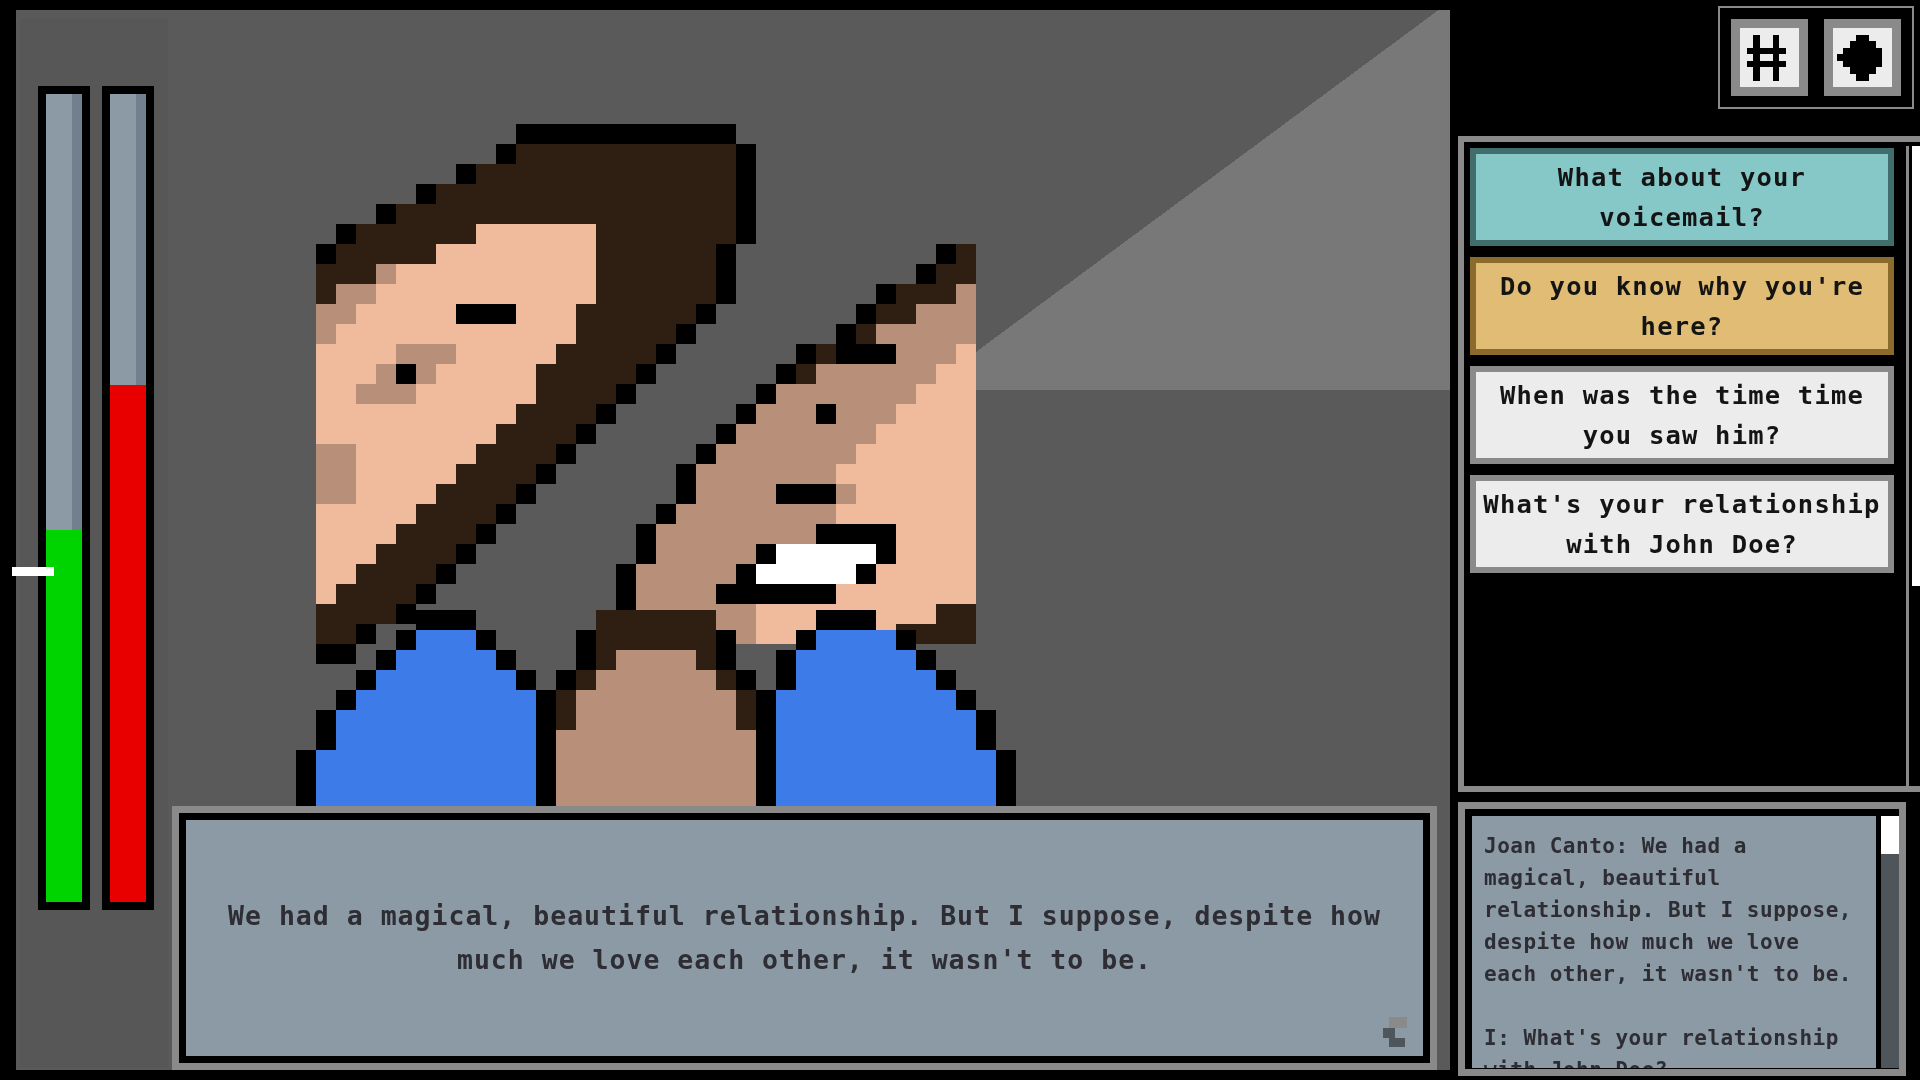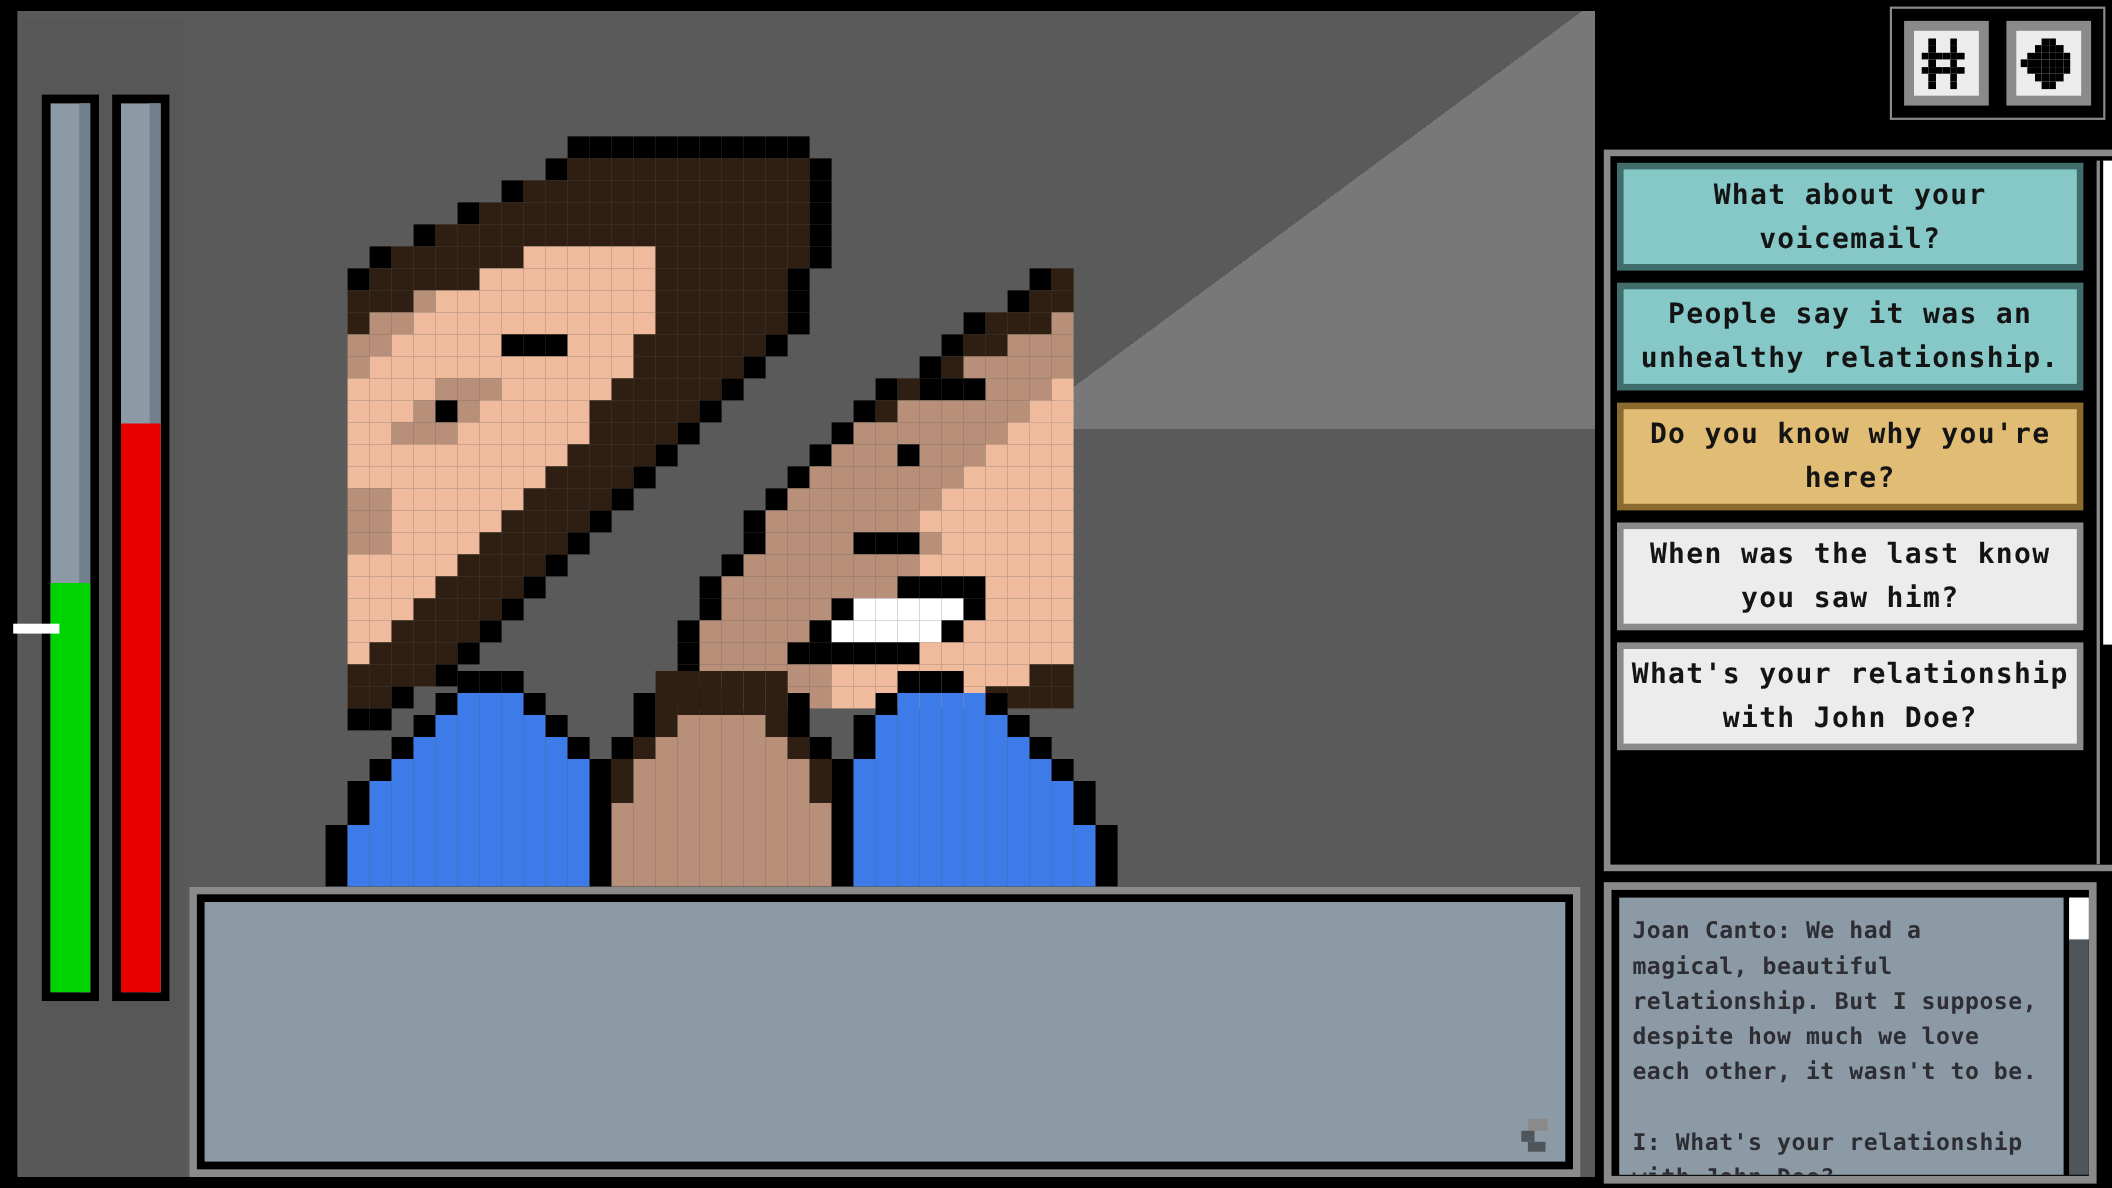--- a/index.html
+++ b/index.html
@@ -1679,28 +1679,25 @@
         </div>
       </div>
     </div>
   </div>
 
   <div id="options-panel">
     <div id="options-list">
         <div class="option opt-teal">
           <div class="option-inner">What about your voicemail?</div>
         </div>
-        <div class="option opt-teal">
-          <div class="option-inner">People say it was an unhealthy relationship.</div>
-        </div>
         <div class="option opt-gold">
           <div class="option-inner">Do you know why you're here?</div>
         </div>
         <div class="option opt-gray">
-          <div class="option-inner">When was the last know you saw him?</div>
+          <div class="option-inner">When was the time time you saw him?</div>
         </div>
         <div class="option opt-gray">
           <div class="option-inner">What's your relationship with John Doe?</div>
         </div>
       </div>
     <div id="options-scrollbar">
       <div id="options-thumb"></div>
     </div>
   </div>
 
@@ -1710,20 +1707,21 @@
 
 I: What's your relationship with John Doe?</div>
     </div>
     <div id="log-scrollbar">
       <div id="log-thumb"></div>
     </div>
   </div>
 
   <div id="dialogue-box">
     <div id="dialogue-inner">
+      <div id="dialogue-text">We had a magical, beautiful relationship. But I suppose, despite how much we love each other, it wasn't to be.</div>
       <div id="dialogue-indicator">
         <div class="ind-a"></div>
           <div class="ind-b"></div>
           <div class="ind-c"></div>
       </div>
     </div>
   </div>
 
 </div>
 

